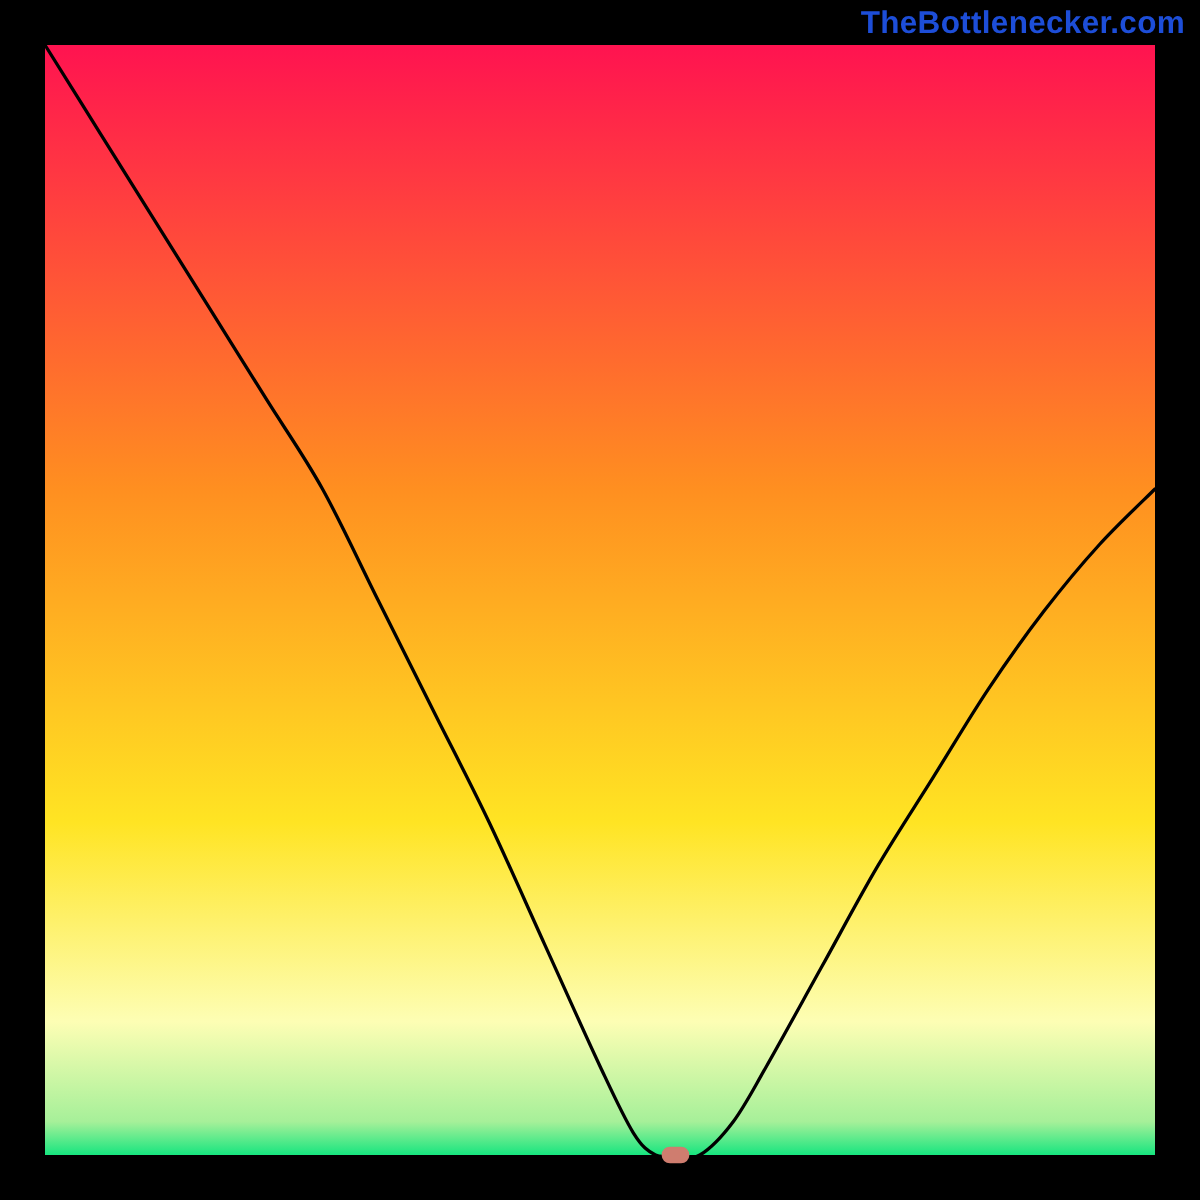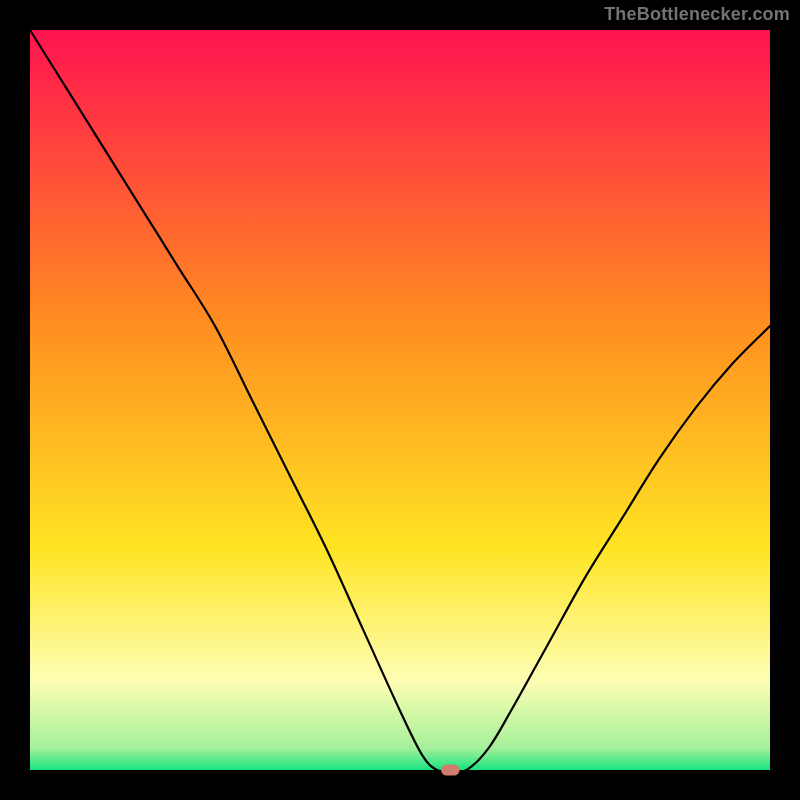--- a/index.html
+++ b/index.html
@@ -10,23 +10,23 @@
   }
   .chart-wrap {
     width: 800px;
     height: 800px;
     position: relative;
   }
   .attribution {
     position: absolute;
     top: 4px;
     right: 10px;
-    font-size: 18px;
+    font-size: 21px;
     font-weight: bold;
-    color: #737373;
+    color: #1d4ed8;
     letter-spacing: 0.2px;
     z-index: 4;
   }
   svg { display: block; }
 </style>
 </head>
 <body>
 
 <div class="chart-wrap">
   <div class="attribution">TheBottlenecker.com</div>

